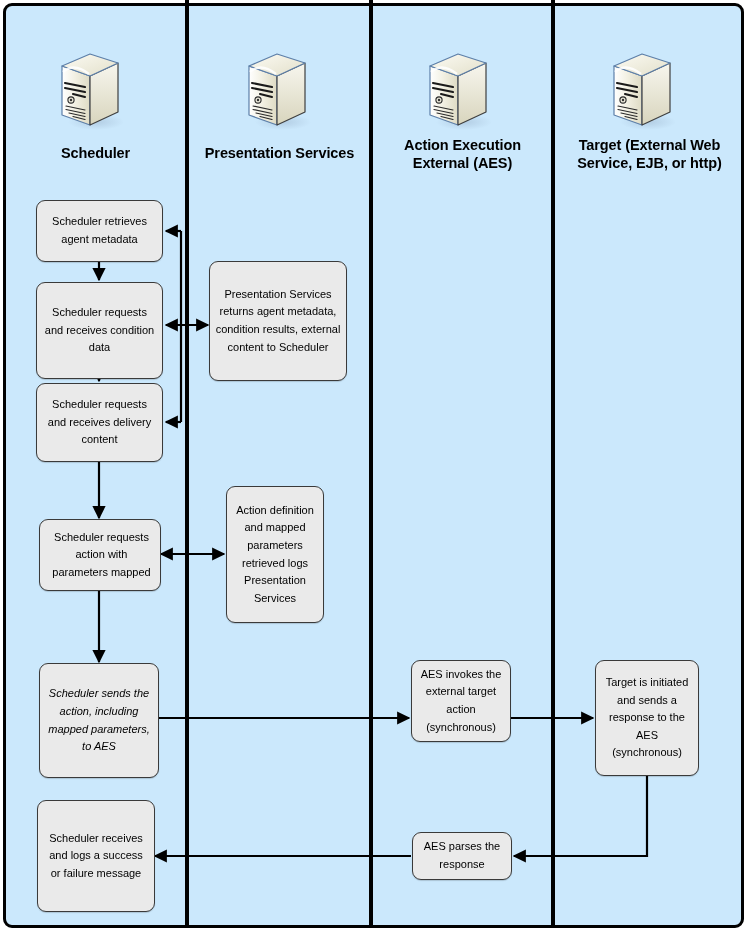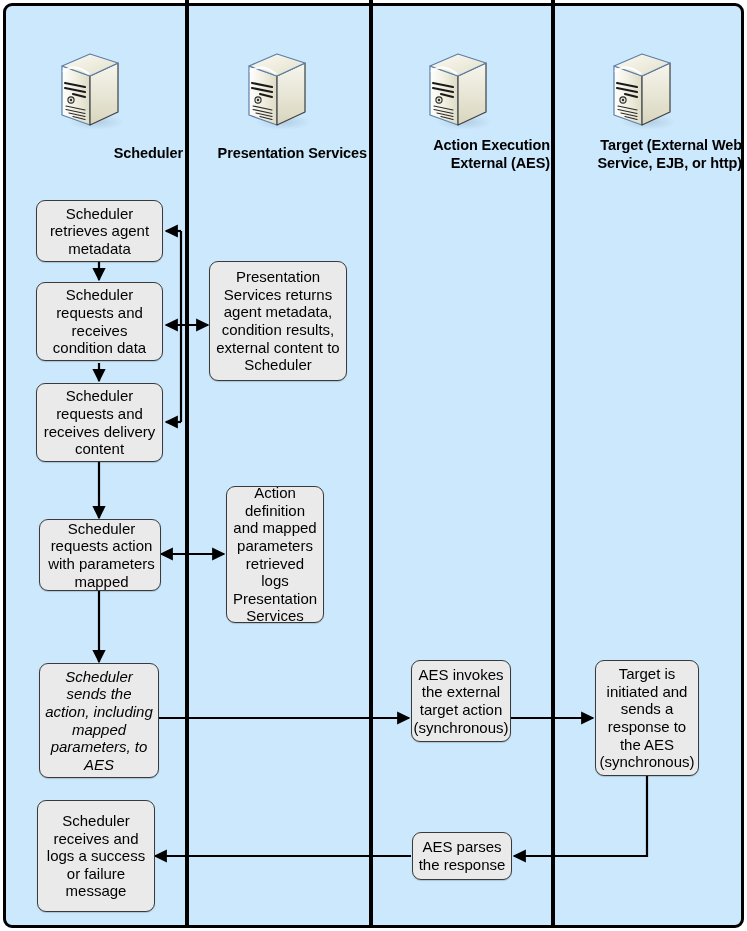--- a/index.html
+++ b/index.html
@@ -28,41 +28,41 @@
   }
   .lane-divider {
     position: absolute;
     top: 0px;
     width: 4px;
     height: 925px;
     background: #000000;
   }
   .lane-header {
     position: absolute;
-    text-align: right;
+    text-align: center;
     font-weight: bold;
     font-size: 14.5px;
     line-height: 18px;
     color: #000000;
     letter-spacing: -0.1px;
   }
   .server-icon {
     position: absolute;
   }
   .node {
     position: absolute;
     background: #eaeaea;
     border: 1.6px solid #3a3a3a;
     border-radius: 9px;
     box-sizing: border-box;
     display: flex;
     align-items: center;
     justify-content: center;
     text-align: center;
-    font-size: 15px;
+    font-size: 11px;
     line-height: 17.6px;
     color: #000000;
     padding: 3px 5px;
     box-shadow: 0 1px 1px rgba(0,0,0,0.16);
   }
   #connectors {
     position: absolute;
     left: 0;
     top: 0;
     width: 747px;
@@ -228,21 +228,21 @@
       <line x1="511" y1="718" x2="593" y2="718" marker-end="url(#arrow)"></line>
 
       <path d="M 647 776 L 647 856 L 514 856" marker-end="url(#arrow)"></path>
 
       <line x1="411" y1="856" x2="155" y2="856" marker-end="url(#arrow)"></line>
     </g>
   </svg>
 
   <div class="node" style="left:36px; top:200px; width:127px; height:62px;">Scheduler retrieves agent metadata</div>
 
-  <div class="node" style="left:36px; top:282px; width:127px; height:79px;">Scheduler requests and receives condition data</div>
+  <div class="node" style="left:36px; top:282px; width:127px; height:97px;">Scheduler requests and receives condition data</div>
 
   <div class="node" style="left:36px; top:383px; width:127px; height:79px;text-align:center;">Scheduler requests and receives delivery content</div>
 
   <div class="node" style="left:209px; top:261px; width:138px; height:120px;">Presentation Services returns agent metadata, condition results, external content to Scheduler</div>
 
   <div class="node" style="left:39px; top:519px; width:122px; height:72px;padding-left:8px;">Scheduler requests action with parameters mapped</div>
 
   <div class="node" style="left:226px; top:486px; width:98px; height:137px;">Action definition and mapped parameters retrieved logs Presentation Services</div>
 
   <div class="node" style="left:39px; top:663px; width:120px; height:115px;font-style:italic;">Scheduler sends the action, including mapped parameters, to AES</div>

